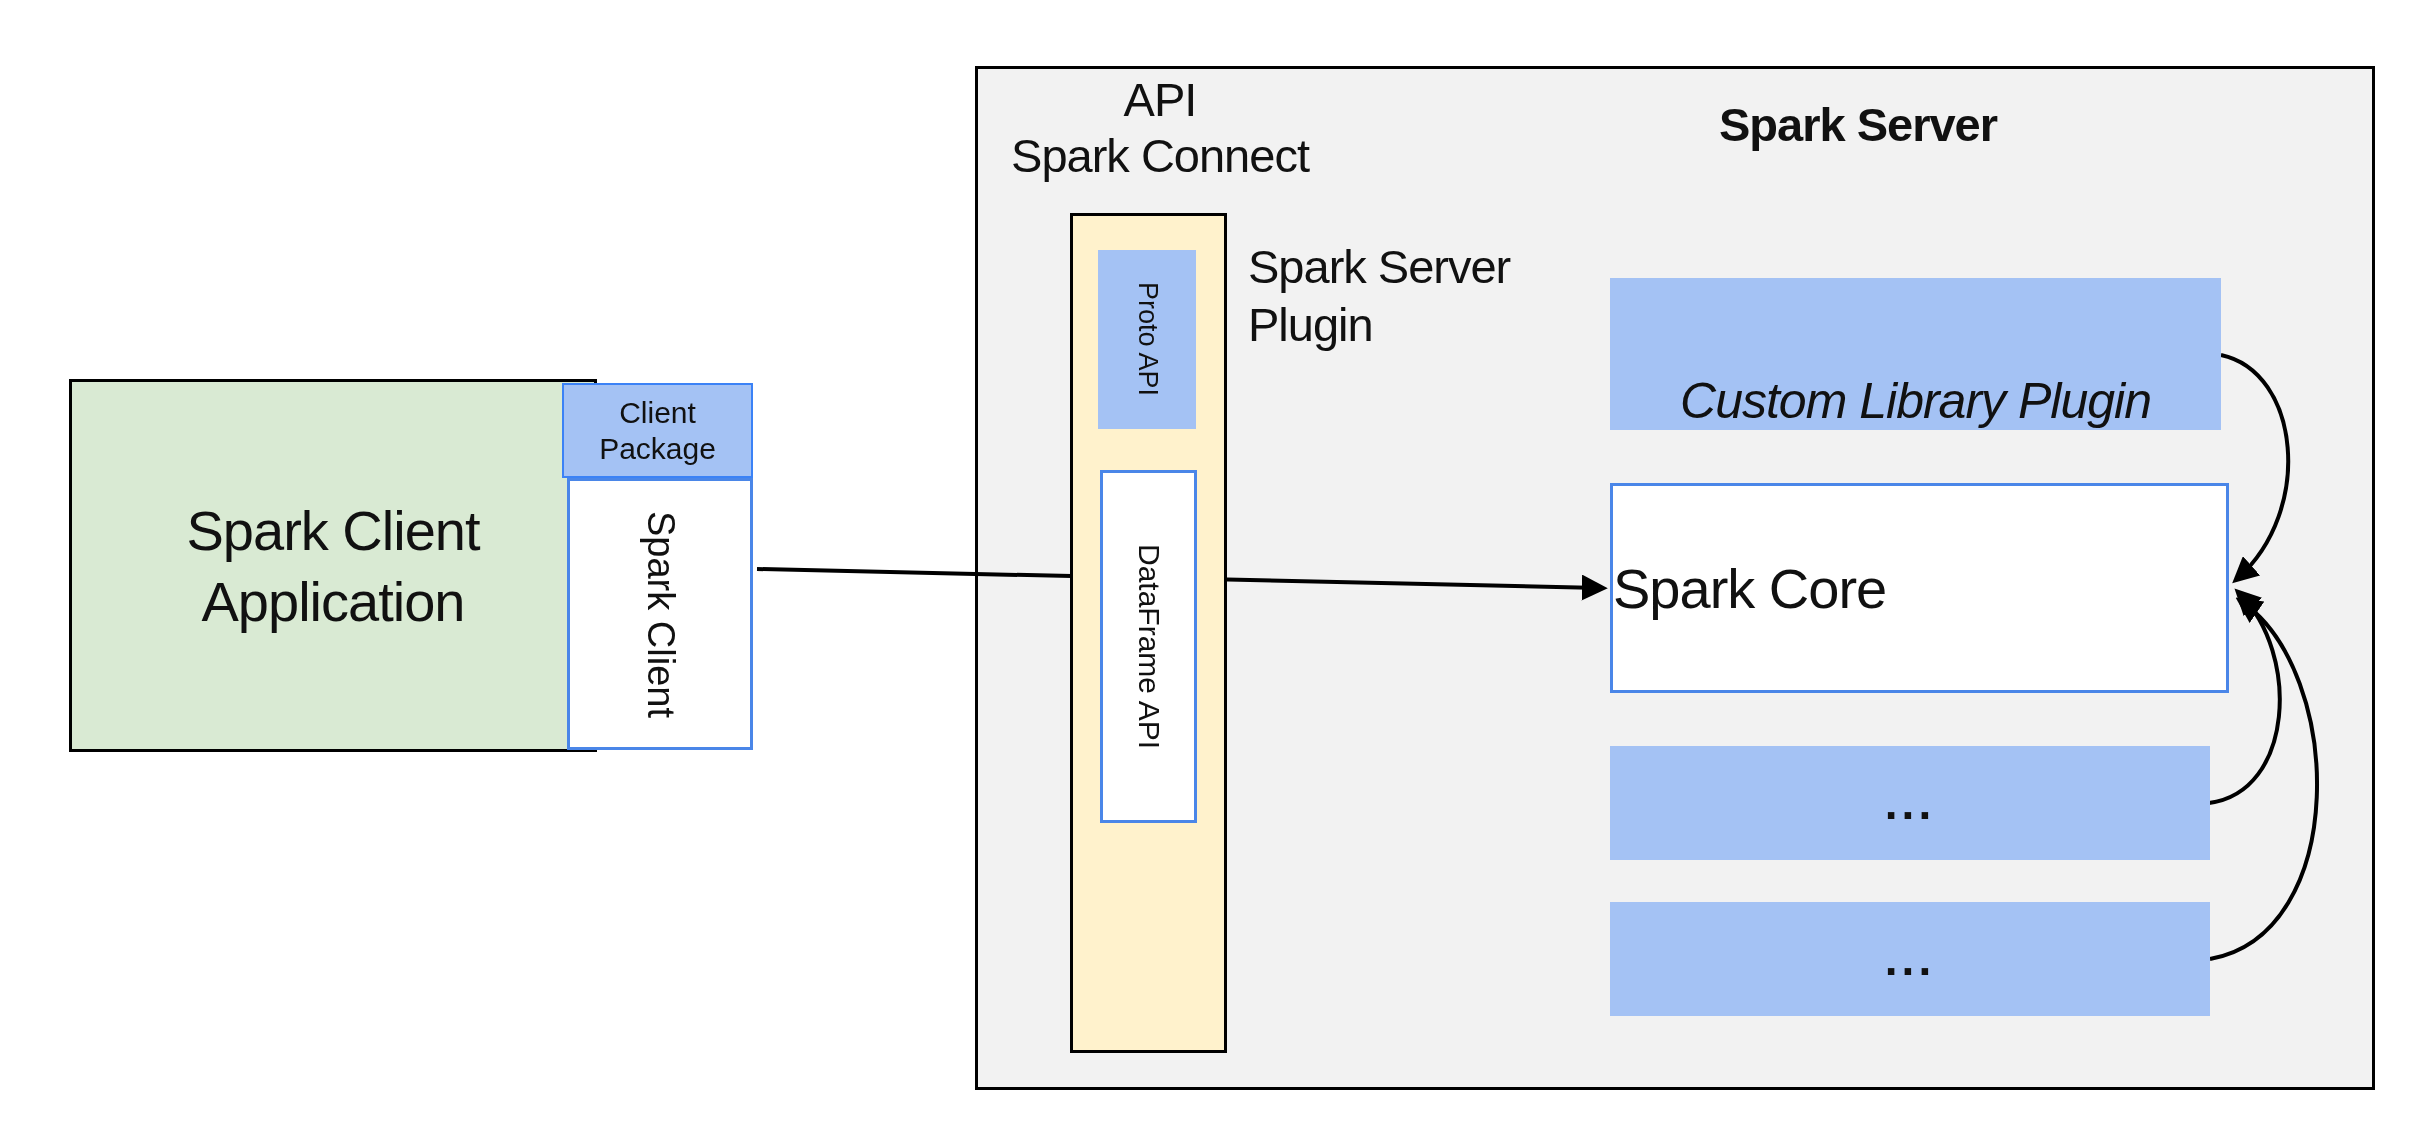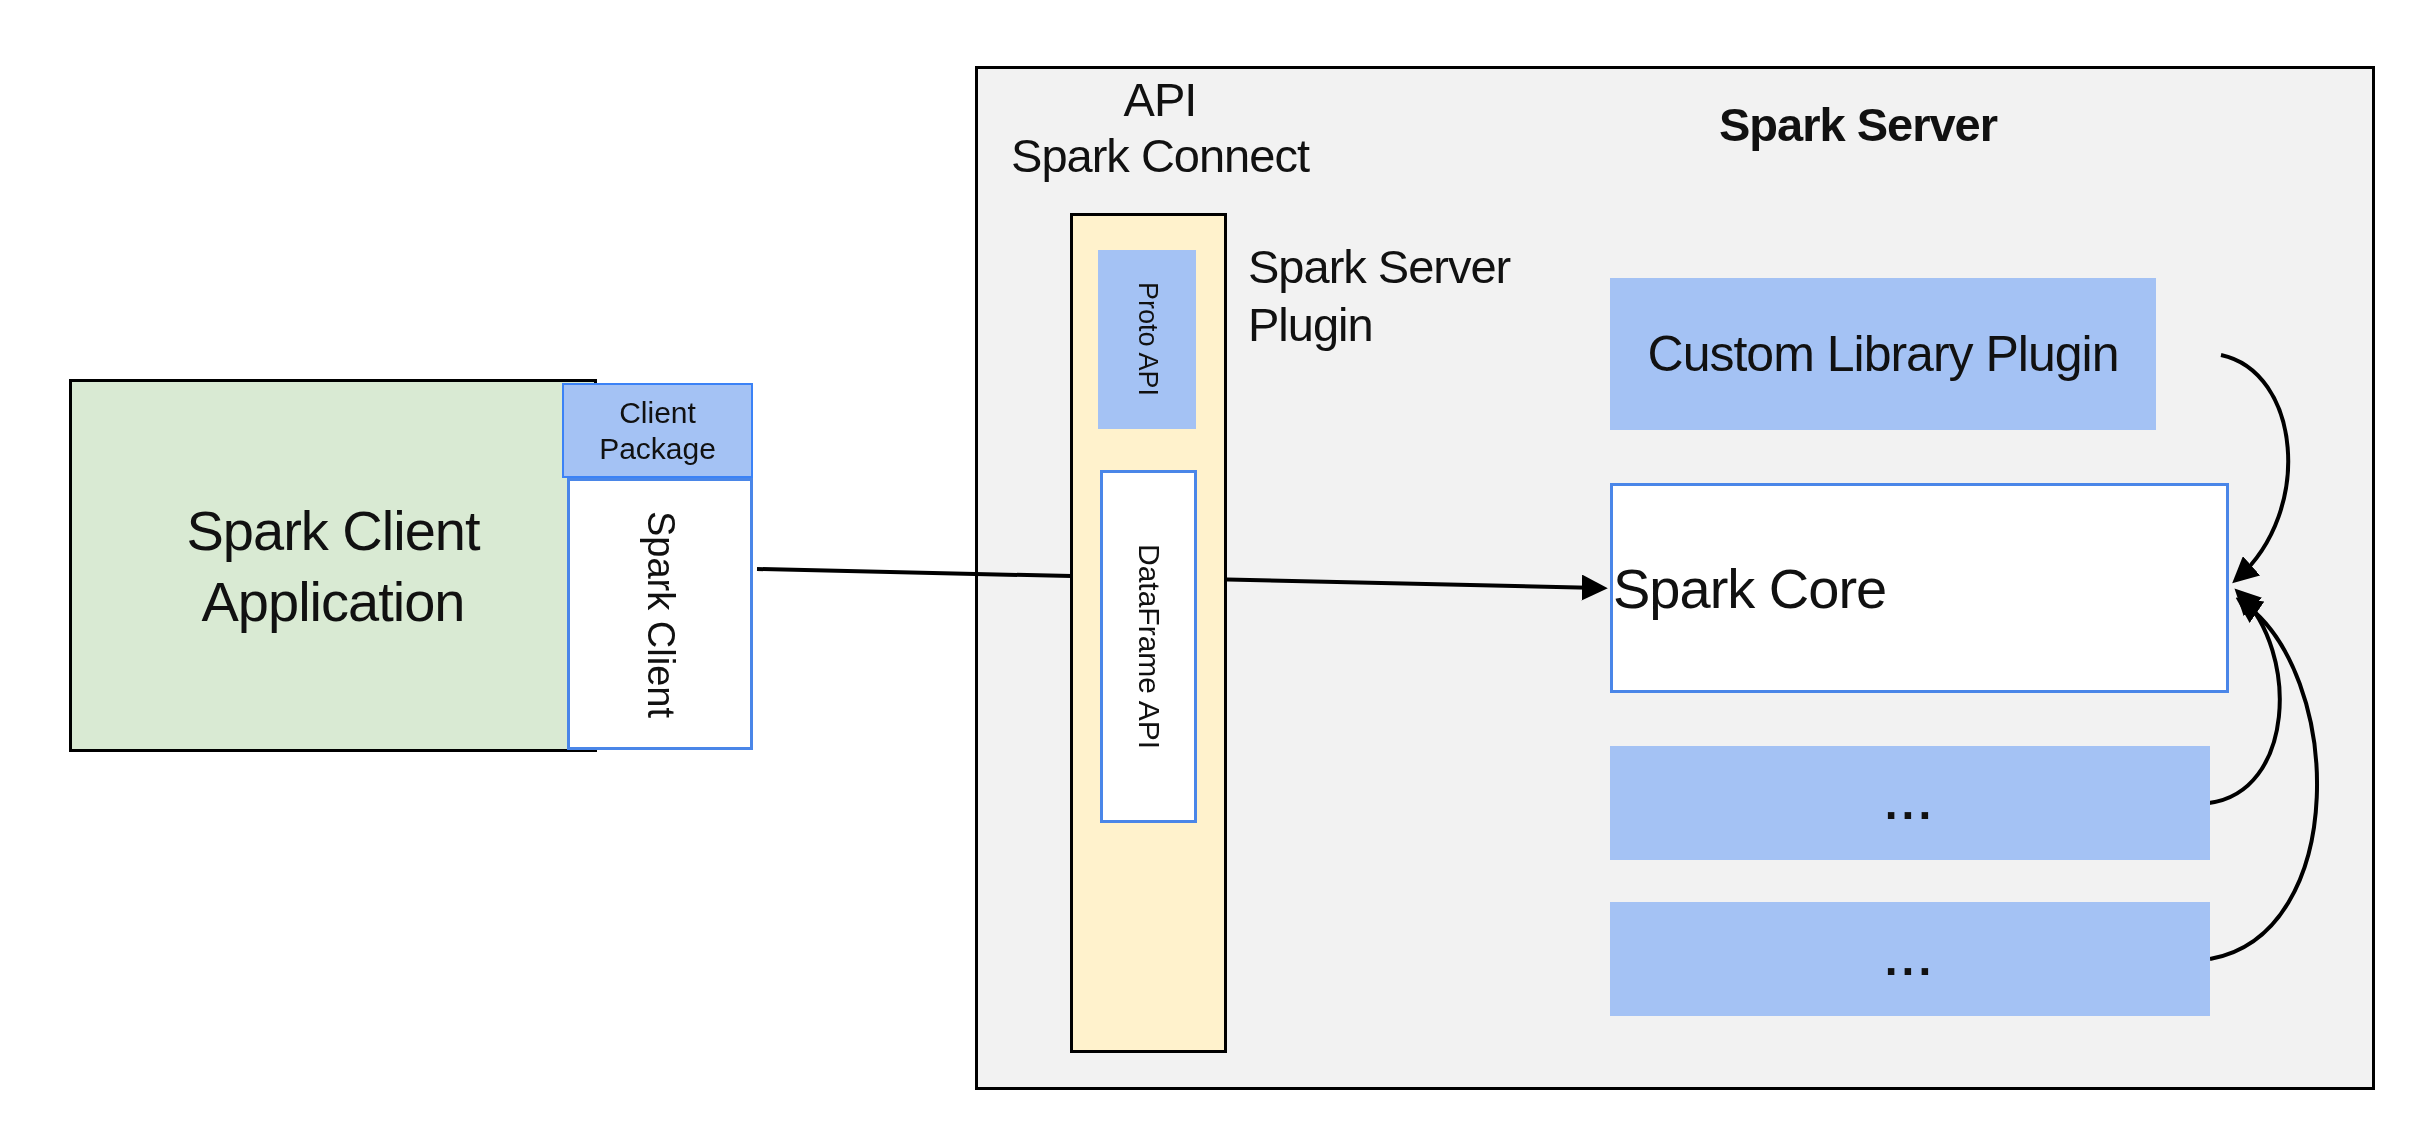--- a/index.html
+++ b/index.html
@@ -91,23 +91,23 @@
     font-size: 47px; line-height: 58px; text-align: left; letter-spacing: -1px;
   }
   .server-title {
     left: 1658px; top: 100px; width: 400px;
     font-size: 47px; line-height: 50px; font-weight: bold; text-align: center;
     letter-spacing: -1px;
   }
 
   
   .plugin-box {
-    left: 1610px; top: 278px; width: 546px; height: 152px;
-    background: var(--blue-fill, #a4c2f4);
-    display: flex; align-items: center; justify-content: center;
+    left: 1610px; top: 278px; width: 611px; height: 152px;
+    background: var(--blue-fill, #a4c2f4);
+    display: flex; align-items: flex-end; justify-content: center; font-style: italic;
   }
   .plugin-box .label { font-size: 50px; letter-spacing: -1px; }
   .core-box {
     left: 1610px; top: 483px; width: 619px; height: 210px;
     background: #fff;
     border: 3px solid var(--blue-border, #4a86e8);
     display: flex; align-items: center; justify-content: flex-start;
   }
   .core-box .label { font-size: 56px; letter-spacing: -1px; }
   .module-box {

